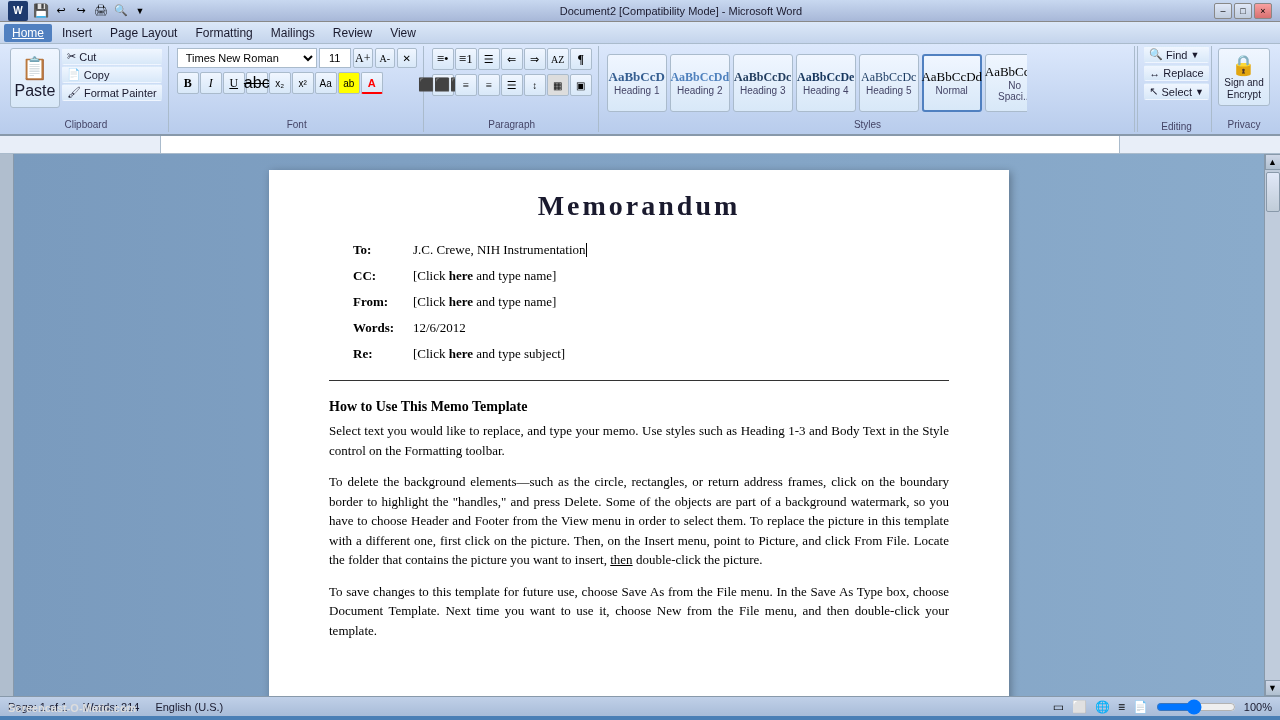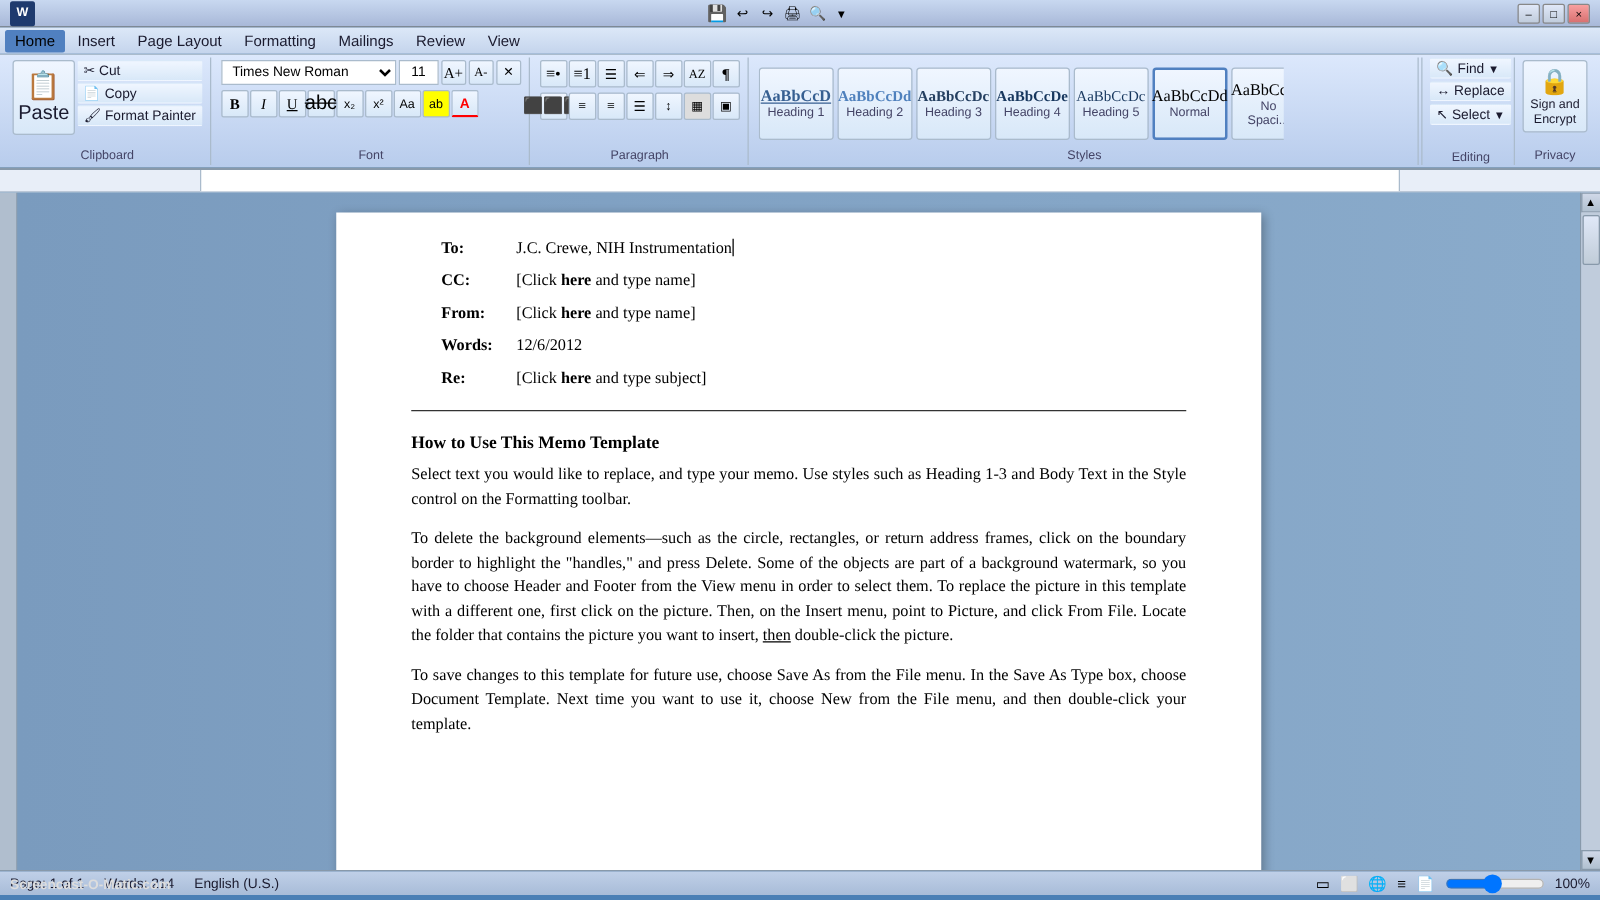--- a/index.html
+++ b/index.html
@@ -20,21 +20,21 @@
     #menu-bar {
       height: 22px;
       background: linear-gradient(to bottom, #dce8f8, #c4d4ec);
       display: flex;
       align-items: center;
       padding: 0 4px;
       border-bottom: 1px solid #aabbcc;
       gap: 2px;
     }
     .menu-item { font-size: 12px; font-family: Arial, sans-serif; padding: 2px 8px; cursor: pointer; color: #1a1a2e; border-radius: 2px; }
-    .menu-item:hover, .menu-item.active { background: #5080c0; color: #000000; }
+    .menu-item:hover, .menu-item.active { background: #5080c0; color: #ffffff; text-decoration: underline; }
 
     
     #ribbon {
       background: linear-gradient(to bottom, #dce8fc, #b8ccec);
       border-bottom: 2px solid #8899aa;
     }
     #ribbon-content {
       display: flex;
       align-items: stretch;
       padding: 2px 4px;
@@ -346,20 +346,21 @@
   <div style="width:20px;height:20px;background:#1e3a6e;border-radius:2px;display:flex;align-items:center;justify-content:center;color:white;font-size:10px;font-family:Arial;font-weight:bold;">W</div>
 
   <div style="display:flex;align-items:center;gap:2px;margin-left:4px;">
     <button style="width:18px;height:18px;border:none;background:transparent;cursor:pointer;font-size:13px;">💾</button>
     <button style="width:18px;height:18px;border:none;background:transparent;cursor:pointer;font-size:11px;">↩</button>
     <button style="width:18px;height:18px;border:none;background:transparent;cursor:pointer;font-size:11px;">↪</button>
     <button style="width:18px;height:18px;border:none;background:transparent;cursor:pointer;font-size:11px;">🖨</button>
     <button style="width:18px;height:18px;border:none;background:transparent;cursor:pointer;font-size:11px;">🔍</button>
     <button style="width:16px;height:18px;border:none;background:transparent;cursor:pointer;font-size:9px;">▼</button>
   </div>
+  <div style="flex:1;text-align:center;font-size:11px;font-family:Arial,sans-serif;color:#1a1a2e;">Document2 [Compatibility Mode] - Microsoft Word</div>
   <div style="display:flex;gap:2px;">
     <button style="width:18px;height:16px;font-size:9px;border:1px solid #888;border-radius:2px;cursor:pointer;background:linear-gradient(to bottom,#e0e8f8,#c0ccdc);font-family:Arial;">–</button>
     <button style="width:18px;height:16px;font-size:9px;border:1px solid #888;border-radius:2px;cursor:pointer;background:linear-gradient(to bottom,#e0e8f8,#c0ccdc);font-family:Arial;">□</button>
     <button style="width:18px;height:16px;font-size:9px;border:1px solid #888;border-radius:2px;cursor:pointer;background:linear-gradient(to bottom,#f8a0a0,#d87070);font-family:Arial;">×</button>
   </div>
 </div>
 
 <div id="menu-bar">
   <div class="menu-item active">Home</div>
   <div class="menu-item">Insert</div>
@@ -443,21 +444,21 @@
           <button class="fmt-btn" style="font-weight:normal;font-size:10px;background:#ddd;">▦</button>
           <button class="fmt-btn" style="font-weight:normal;font-size:10px;">▣</button>
         </div>
       </div>
       <div class="ribbon-group-label">Paragraph</div>
     </div>
 
     <div class="ribbon-group" style="flex:1;flex-direction:column;">
       <div class="styles-scroll" style="display:flex;gap:3px;align-items:center;flex:1;">
         <button class="style-btn">
-          <span style="font-size:13px;font-weight:bold;color:#365f91;font-family:'Times New Roman';text-decoration:underline;">AaBbCcD</span>
+          <span style="font-size:13px;font-weight:bold;color:#365f91;font-family:'Times New Roman';">AaBbCcD</span>
           <span style="font-size:10px;font-family:Liberation Sans, sans-serif;color:#446;">Heading 1</span>
         </button>
         <button class="style-btn">
           <span style="font-size:12px;font-weight:bold;color:#4f81bd;font-family:'Times New Roman';">AaBbCcDd</span>
           <span style="font-size:10px;font-family:Arial;color:#446;">Heading 2</span>
         </button>
         <button class="style-btn">
           <span style="font-size:12px;font-weight:bold;color:#243f60;font-family:'Times New Roman';">AaBbCcDc</span>
           <span style="font-size:10px;font-family:Arial;color:#446;">Heading 3</span>
         </button>
@@ -520,20 +521,23 @@
     </div>
   </div>
 
   <div style="display:flex;flex:1;overflow:hidden;">
 
     <div style="width:14px;background:#b0bece;border-right:1px solid #8899aa;"></div>
 
     <div id="page-container">
       <div id="page">
 
+        <div style="text-align:center;font-size:28px;font-weight:bold;font-family:'Times New Roman',serif;margin-bottom:20px;letter-spacing:3px;color:#1a1a2e;border-bottom:none;padding-bottom:0;">
+          <span>Memorandum</span>
+        </div>
 
         <div class="memo-field">
           <span class="memo-label">To:</span>
           <span class="memo-value">
             <span>J.C. Crewe, NIH Instrumentation</span><span class="cursor-blink"></span>
           </span>
         </div>
 
         <div class="memo-field">
           <span class="memo-label">CC:</span>

